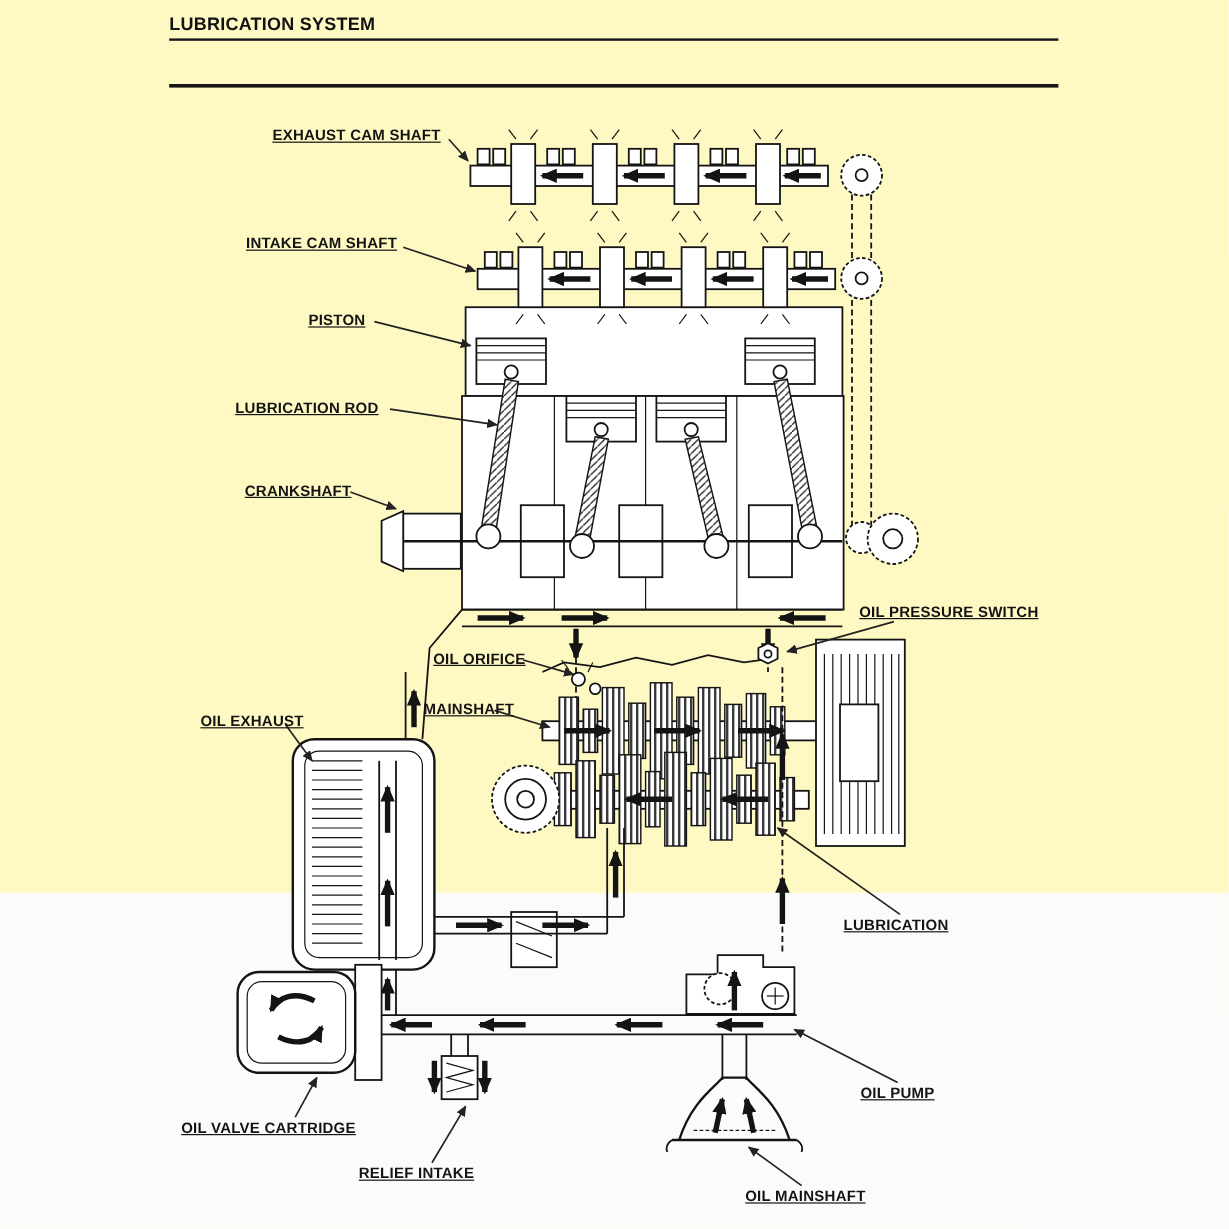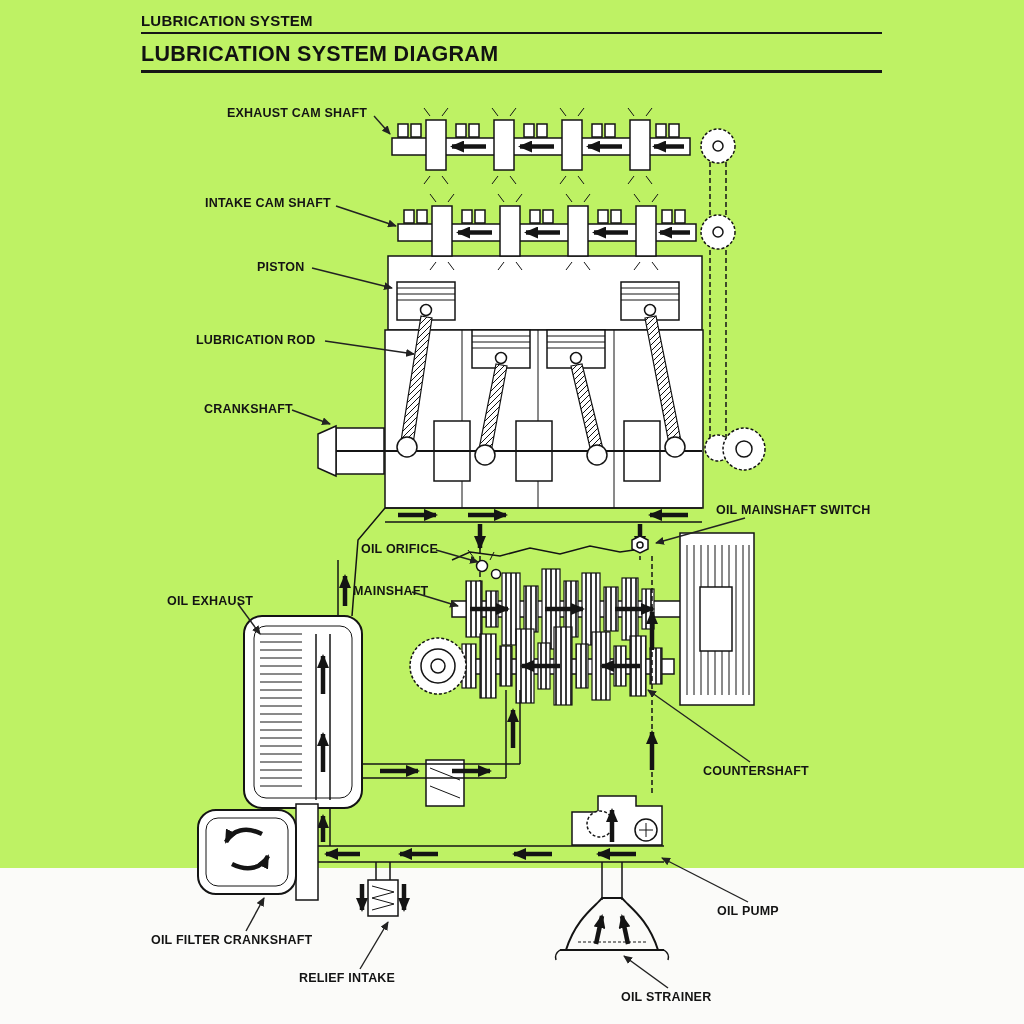--- a/index.html
+++ b/index.html
@@ -1,43 +1,42 @@
 <!DOCTYPE html>
 <html><head>
 <meta charset="utf-8">
 <style>
   html,body{margin:0;padding:0;width:1024px;height:1024px;background:#fbfbf9;overflow:hidden;
             font-family:"Liberation Sans", sans-serif;}
-  #page{position:relative;width:1024px;height:868px;background:#bef264;color:#121212;}
+  #page{position:relative;width:1024px;height:744px;background:#fef9c3;color:#121212;}
   .hdr{position:absolute;left:141px;top:12px;font-size:15px;font-weight:700;letter-spacing:.2px;z-index:3;}
   .rule1{position:absolute;left:141px;top:32px;width:741px;height:2px;background:#161616;z-index:3;}
   .title{position:absolute;left:141px;top:42px;font-size:21.5px;font-weight:700;letter-spacing:.3px;z-index:3;}
   .rule2{position:absolute;left:141px;top:70px;width:741px;height:3px;background:#161616;z-index:3;}
   svg#diagram{position:absolute;left:0;top:0;z-index:1;}
-  .lbl{position:absolute;font-size:12.5px;font-weight:700;letter-spacing:.2px;white-space:nowrap;z-index:2;color:#141414;}
+  .lbl{position:absolute;font-size:12.5px;font-weight:700;letter-spacing:.2px;white-space:nowrap;z-index:2;color:#141414;text-decoration:underline;}
   
   .st{stroke:#141414;fill:none;stroke-width:1.5;}
   .stw{stroke:#141414;fill:#fff;stroke-width:1.5;}
   .thin{stroke-width:1;}
   .th2{stroke-width:2;}
   .dash{stroke-dasharray:5 3;}
   .dash2{stroke-dasharray:3 2;}
   .fa{stroke:#141414;stroke-width:4.5;fill:none;marker-end:url(#af);}
   .ld{stroke:#222;stroke-width:1.4;fill:none;marker-end:url(#as);}
   .gear{fill:url(#teeth);stroke:#141414;stroke-width:1.2;}
   .rod{fill:url(#hatch);stroke:#141414;stroke-width:1.2;}
 </style>
 </head>
 <body>
 
 <div id="page">
 
   <div class="hdr">LUBRICATION SYSTEM</div>
   <div class="rule1"></div>
-  <div class="title">LUBRICATION SYSTEM DIAGRAM</div>
   <div class="rule2"></div>
 
   <svg id="diagram" width="1024" height="1024" viewBox="0 0 1024 1024" xmlns="http://www.w3.org/2000/svg">
     <defs>
       <marker id="af" markerUnits="userSpaceOnUse" markerWidth="14" markerHeight="12" refX="12" refY="6" orient="auto">
         <path d="M0,0 L14,6 L0,12 z" fill="#141414"></path>
       </marker>
       <marker id="as" markerUnits="userSpaceOnUse" markerWidth="9" markerHeight="8" refX="8" refY="4" orient="auto">
         <path d="M0,0 L9,4 L0,8 z" fill="#222"></path>
       </marker>
@@ -341,23 +340,23 @@
       <line class="ld" x1="748" y1="902" x2="662" y2="858"></line>
       <line class="ld" x1="668" y1="988" x2="624" y2="956"></line>
     </g>
   </svg>
 
   <div class="lbl" style="left:227px;top:106px">EXHAUST CAM SHAFT</div>
   <div class="lbl" style="left:205px;top:196px">INTAKE CAM SHAFT</div>
   <div class="lbl" style="left:257px;top:260px">PISTON</div>
   <div class="lbl" style="left:196px;top:333px">LUBRICATION ROD</div>
   <div class="lbl" style="left:204px;top:402px">CRANKSHAFT</div>
-  <div class="lbl" style="left:716px;top:503px">OIL MAINSHAFT SWITCH</div>
+  <div class="lbl" style="left:716px;top:503px">OIL PRESSURE SWITCH</div>
   <div class="lbl" style="left:361px;top:542px">OIL ORIFICE</div>
   <div class="lbl" style="left:353px;top:584px">MAINSHAFT</div>
   <div class="lbl" style="left:167px;top:594px">OIL EXHAUST</div>
-  <div class="lbl" style="left:703px;top:764px">COUNTERSHAFT</div>
-  <div class="lbl" style="left:151px;top:933px">OIL FILTER CRANKSHAFT</div>
+  <div class="lbl" style="left:703px;top:764px">LUBRICATION</div>
+  <div class="lbl" style="left:151px;top:933px">OIL VALVE CARTRIDGE</div>
   <div class="lbl" style="left:299px;top:971px">RELIEF INTAKE</div>
   <div class="lbl" style="left:717px;top:904px">OIL PUMP</div>
-  <div class="lbl" style="left:621px;top:990px">OIL STRAINER</div>
+  <div class="lbl" style="left:621px;top:990px">OIL MAINSHAFT</div>
 
 </div>
 
 </body></html>

